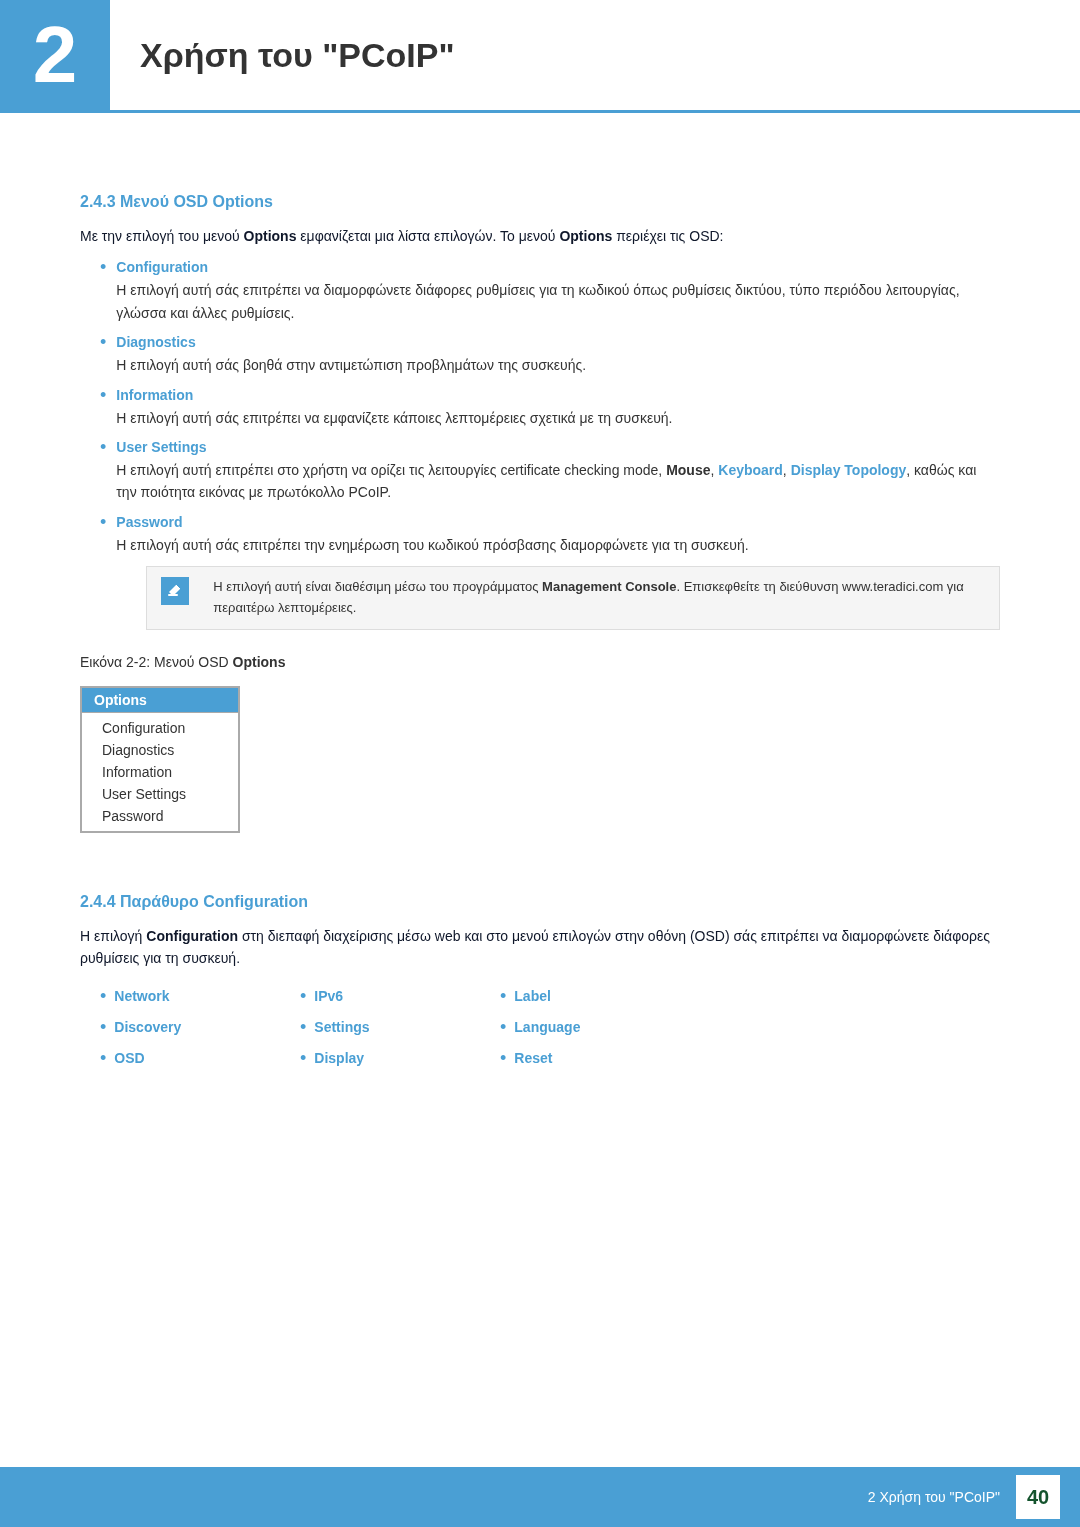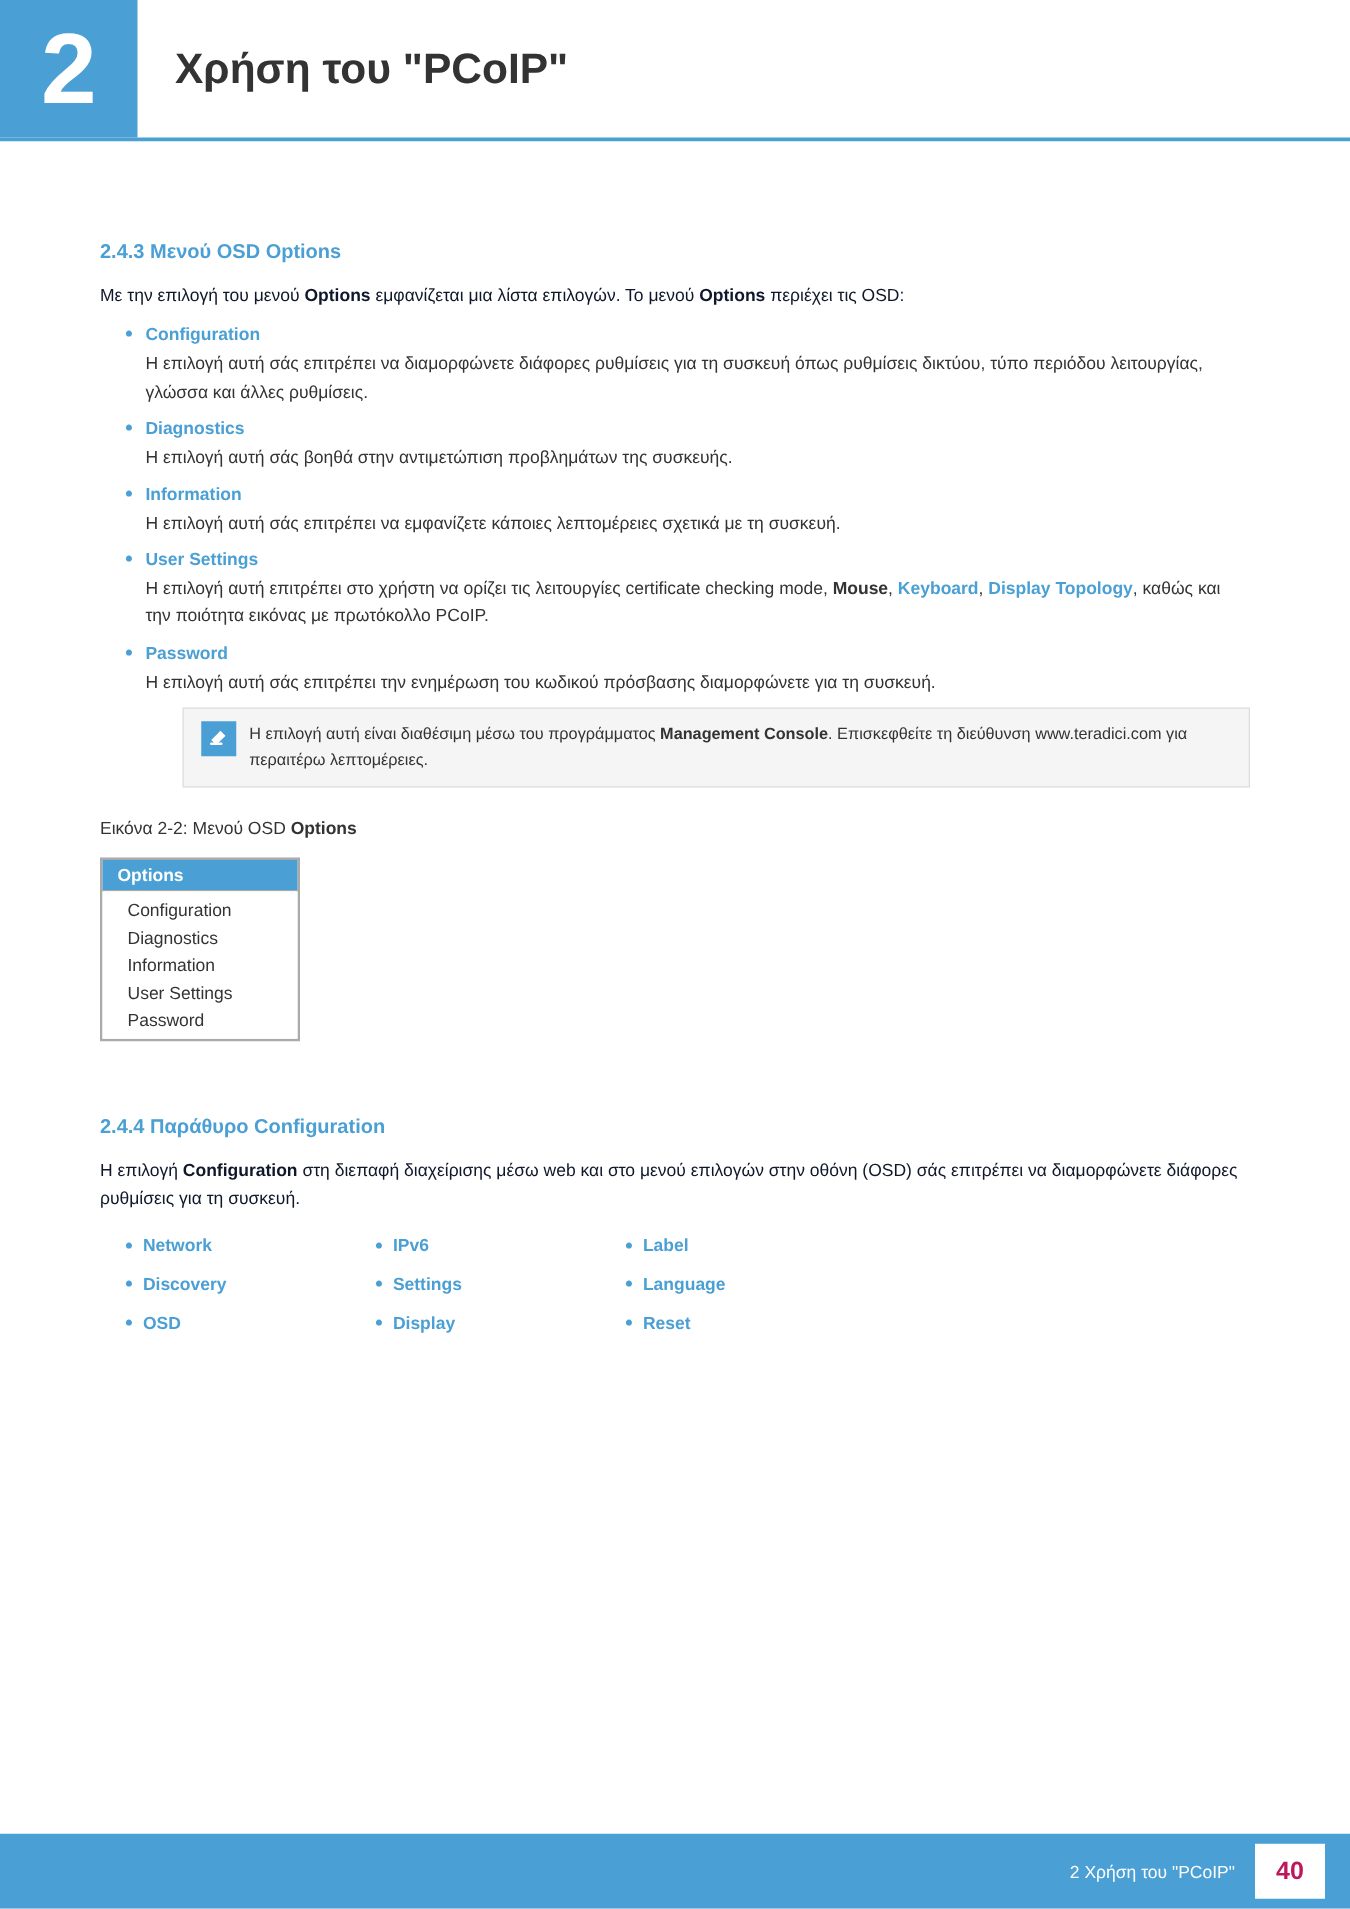--- a/index.html
+++ b/index.html
@@ -102,21 +102,21 @@
     }
 
     
     .note-box {
       display: flex;
       align-items: flex-start;
       background: #f5f5f5;
       border: 1px solid #ddd;
       padding: 10px 14px;
       margin: 10px 0 10px 30px;
-      gap: 10px;
+      gap: 24px;
     }
     .note-icon {
       width: 28px;
       height: 28px;
       background: #4a9fd4;
       flex-shrink: 0;
       display: flex;
       align-items: center;
       justify-content: center;
     }
@@ -196,24 +196,24 @@
       justify-content: flex-end;
       padding: 8px 20px;
       gap: 16px;
     }
     .footer-text {
       color: #fff;
       font-size: 14px;
     }
     .footer-page {
       background: #fff;
-      color: #be185d;
+      color: #14532d;
       font-size: 20px;
       font-weight: bold;
-      width: 56px;
+      width: 44px;
       height: 44px;
       display: flex;
       align-items: center;
       justify-content: center;
     }
   </style>
 </head>
 <body>
 
 <div class="chapter-header">
@@ -234,21 +234,21 @@
       <span>Με την επιλογή του μενού </span><span class="bold">Options</span><span> εμφανίζεται μια λίστα επιλογών. Το μενού </span><span class="bold">Options</span><span> περιέχει τις OSD:</span>
     </p>
 
     
     <ul class="bullet-list">
 
       <li>
         <span class="bullet-dot">•</span>
         <div class="bullet-content">
           <span class="bullet-label">Configuration</span>
-          <span class="bullet-desc">Η επιλογή αυτή σάς επιτρέπει να διαμορφώνετε διάφορες ρυθμίσεις για τη συσκευή όπως ρυθμίσεις δικτύου, τύπο περιόδου λειτουργίας, γλώσσα και άλλες ρυθμίσεις.</span>
+          <span class="bullet-desc">Η επιλογή αυτή σάς επιτρέπει να διαμορφώνετε διάφορες ρυθμίσεις για τη κωδικού όπως ρυθμίσεις δικτύου, τύπο περιόδου λειτουργίας, γλώσσα και άλλες ρυθμίσεις.</span>
         </div>
       </li>
 
       <li>
         <span class="bullet-dot">•</span>
         <div class="bullet-content">
           <span class="bullet-label">Diagnostics</span>
           <span class="bullet-desc">Η επιλογή αυτή σάς βοηθά στην αντιμετώπιση προβλημάτων της συσκευής.</span>
         </div>
       </li>

